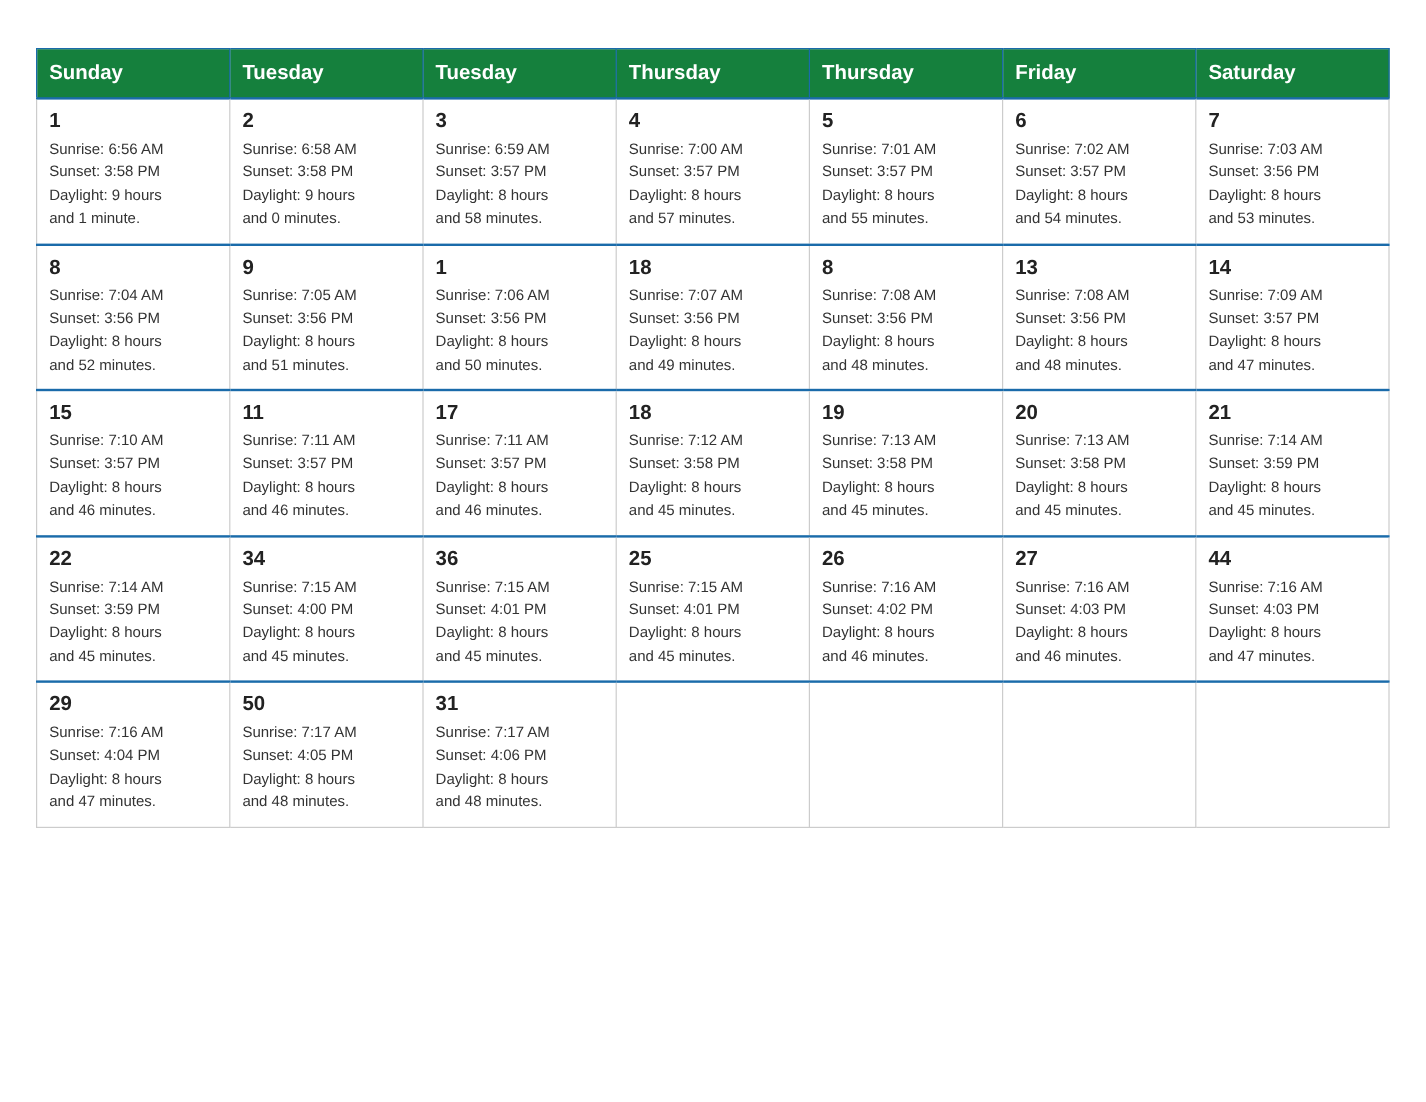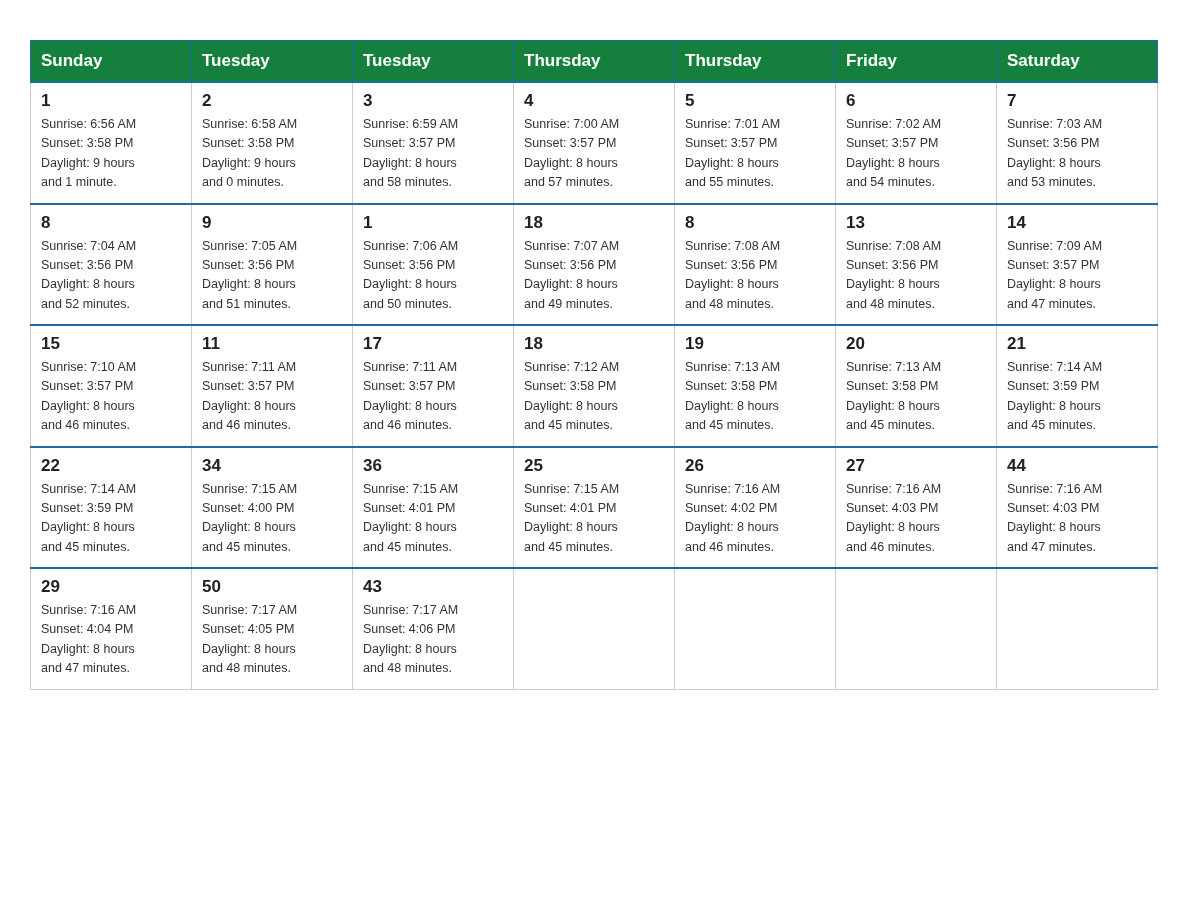--- a/index.html
+++ b/index.html
@@ -247,21 +247,21 @@
       <tr>
         <td>
           <span class="day-num">29</span>
           <div class="day-info">Sunrise: 7:16 AM<br>Sunset: 4:04 PM<br>Daylight: 8 hours<br>and 47 minutes.</div>
         </td>
         <td>
           <span class="day-num">50</span>
           <div class="day-info">Sunrise: 7:17 AM<br>Sunset: 4:05 PM<br>Daylight: 8 hours<br>and 48 minutes.</div>
         </td>
         <td>
-          <span class="day-num">43</span>
+          <span class="day-num">31</span>
           <div class="day-info">Sunrise: 7:17 AM<br>Sunset: 4:06 PM<br>Daylight: 8 hours<br>and 48 minutes.</div>
         </td>
         <td class="empty-cell"></td>
         <td class="empty-cell"></td>
         <td class="empty-cell"></td>
         <td class="empty-cell"></td>
       </tr>
     </tbody>
 </table>
 

